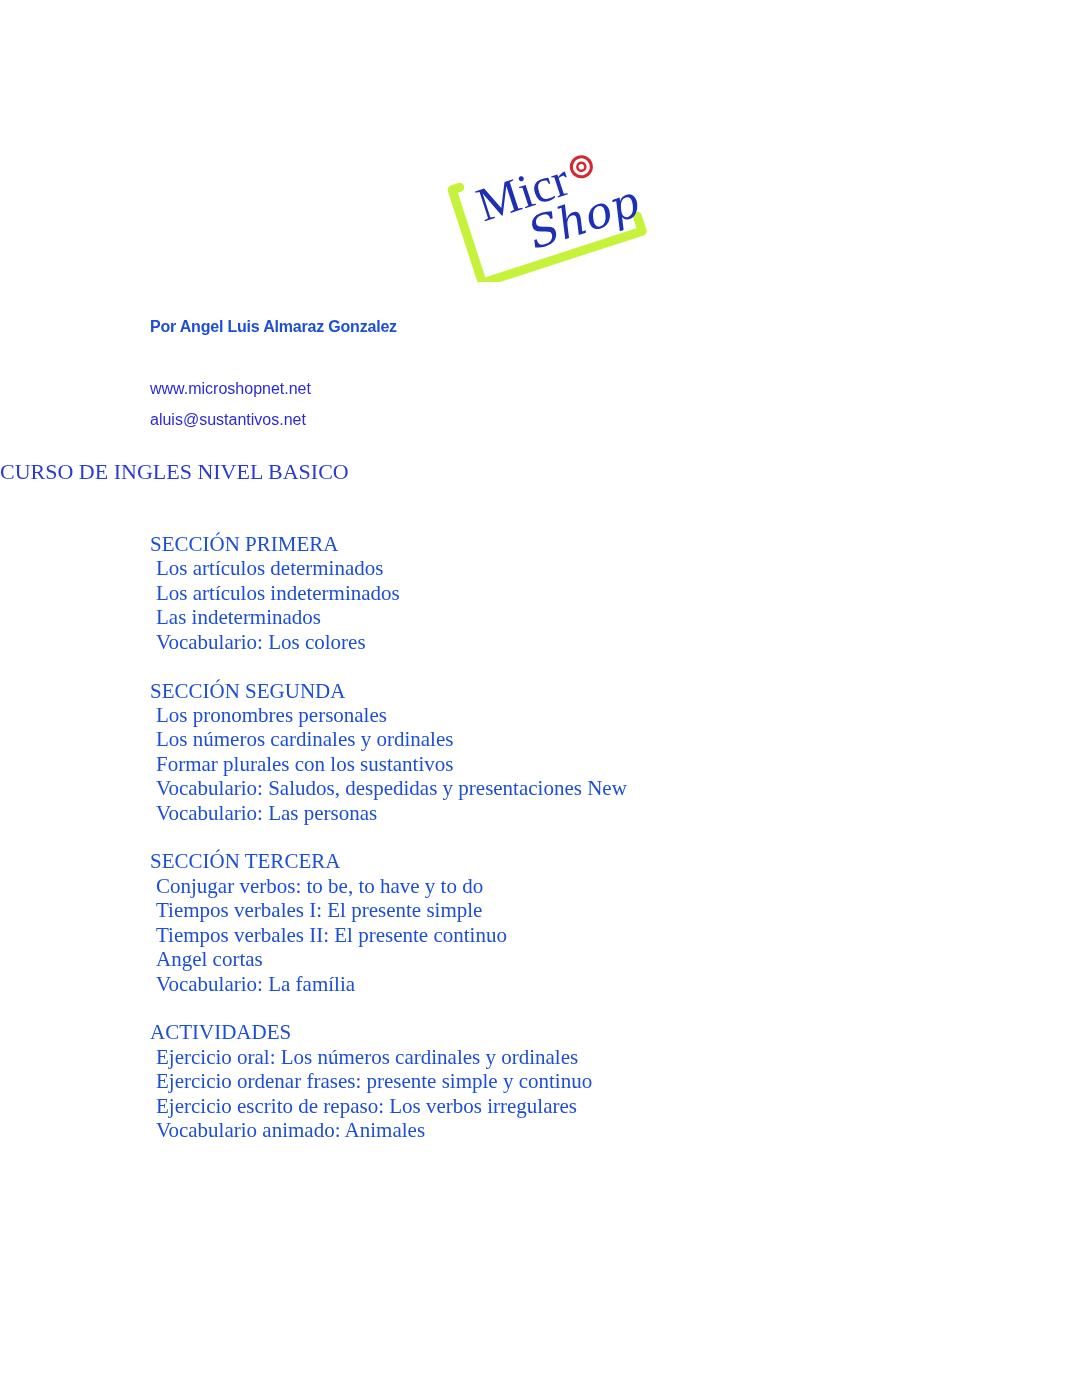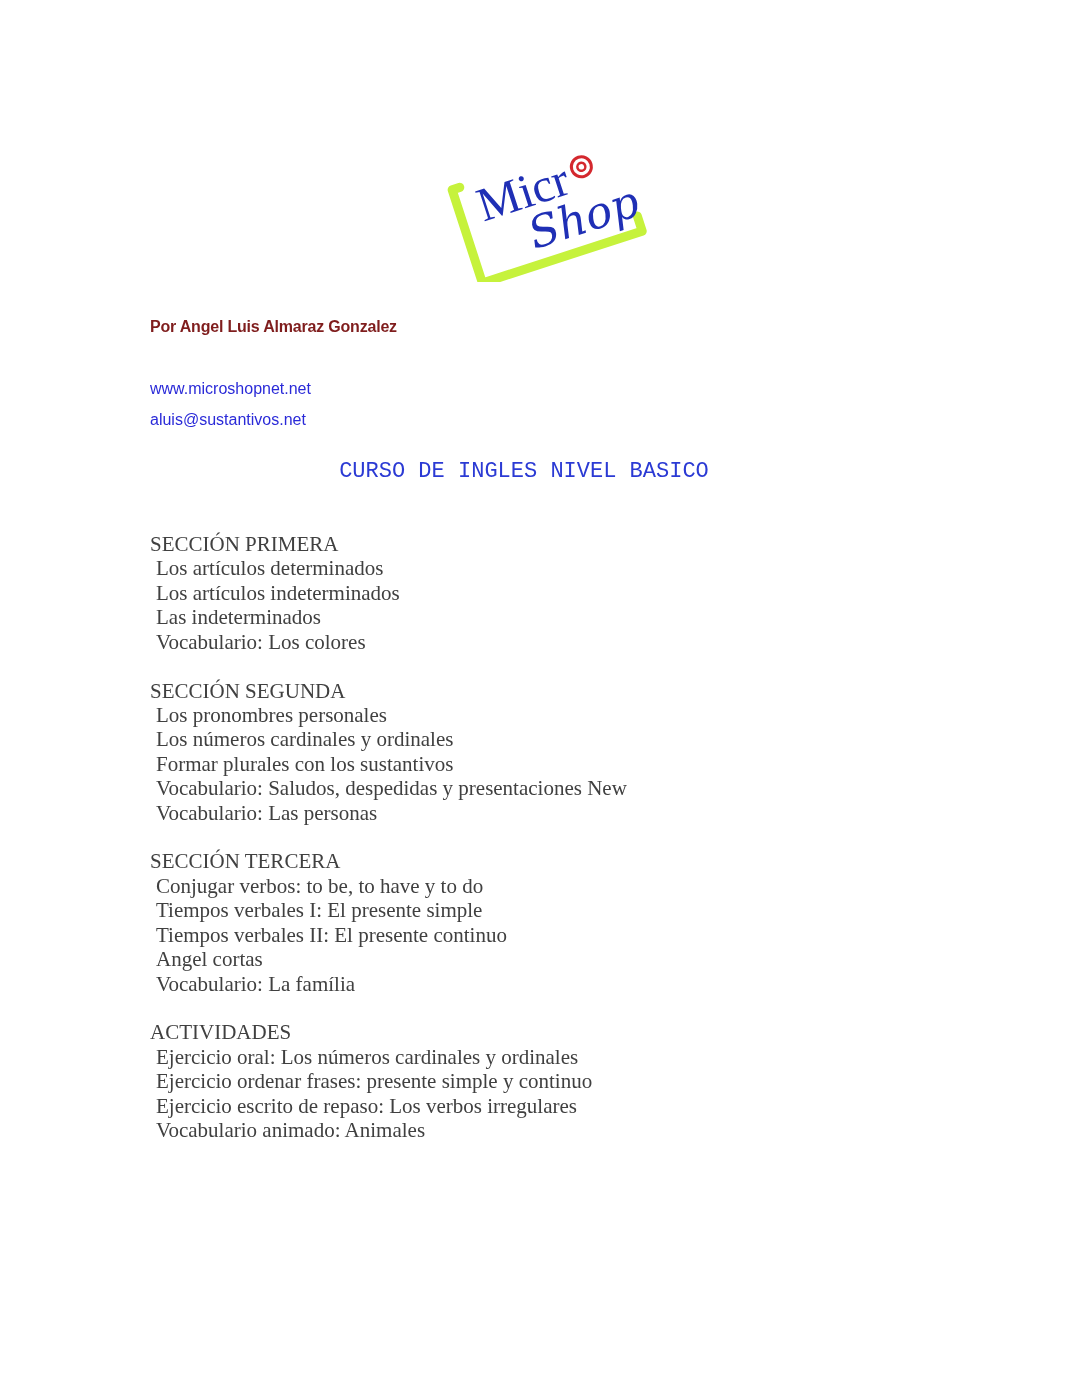--- a/index.html
+++ b/index.html
@@ -1,23 +1,23 @@
 <!DOCTYPE html>
 <html><head>
   <meta charset="utf-8">
   <style>
     html, body { margin: 0; padding: 0; background: #ffffff; }
     body { width: 1080px; height: 1397px; position: relative; overflow: hidden; }
     .logo { position: absolute; left: 440px; top: 132px; width: 210px; height: 150px; }
-    .author { position: absolute; left: 150px; top: 318px; font-family: "Liberation Sans", sans-serif; font-size: 16px; font-weight: bold; color: #7f1d1d; letter-spacing: -0.2px; }
+    .author { position: absolute; left: 150px; top: 318px; font-family: "Liberation Sans", sans-serif; font-size: 16px; font-weight: bold; color: #1d4ed8; letter-spacing: -0.2px; }
     .link { position: absolute; left: 150px; font-family: "Liberation Sans", sans-serif; font-size: 16px; color: #2a2ad8; text-decoration: none; }
     .link.web { top: 380px; }
     .link.mail { top: 411px; }
-    .course-title { position: absolute; left: 0; width: 1048px; top: 459px; text-align: center; font-family: Liberation Mono, monospace; font-size: 22px; color: #2b3ad4; }
-    .sections { position: absolute; left: 150px; top: 532px; font-family: "Liberation Serif", serif; font-size: 21px; color: #404040; line-height: 24.4px; }
+    .course-title { position: absolute; left: 0; width: 1048px; top: 459px; text-align: left; font-family: Liberation Serif, serif; font-size: 22px; color: #2b3ad4; }
+    .sections { position: absolute; left: 150px; top: 532px; font-family: "Liberation Serif", serif; font-size: 21px; color: #1d4ed8; line-height: 24.4px; }
     .section { margin-bottom: 24.5px; }
     .section-title { display: block; }
     .section-item { display: block; padding-left: 6px; }
   </style>
 </head>
 <body>
 
 <div class="logo">
   <svg width="210" height="150" viewBox="0 0 210 150">
     <g transform="rotate(-18 105 75)">

